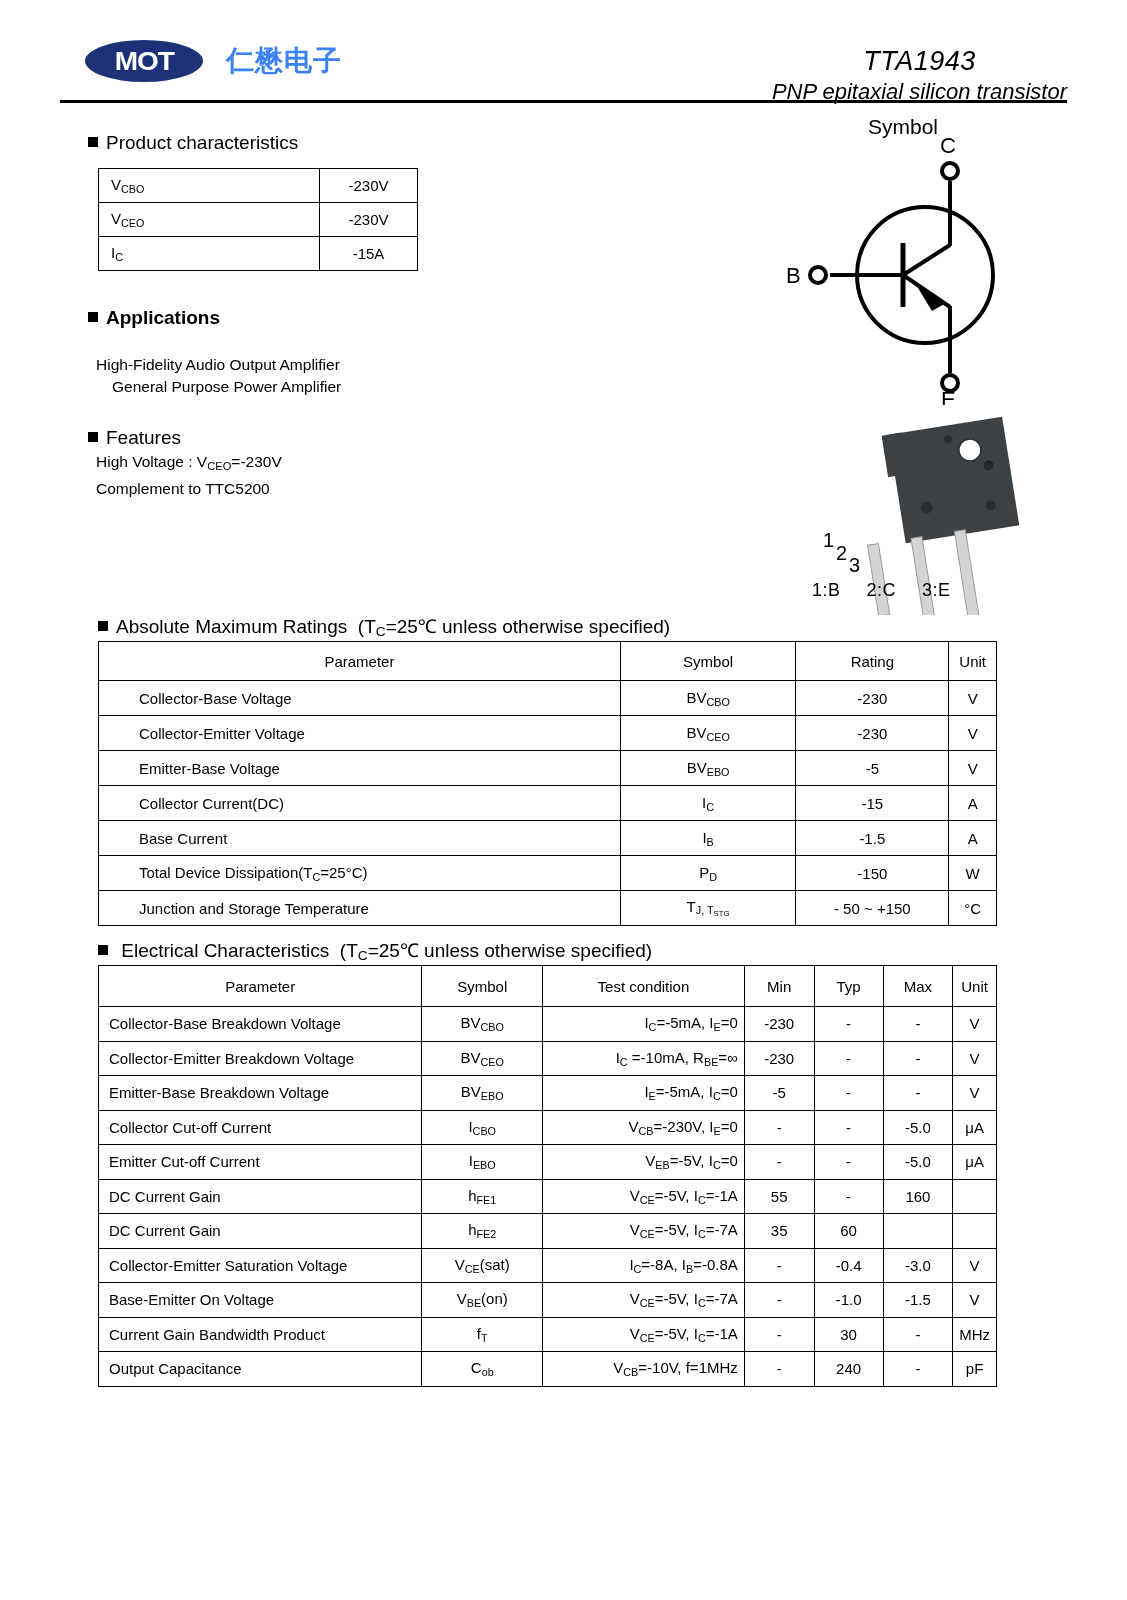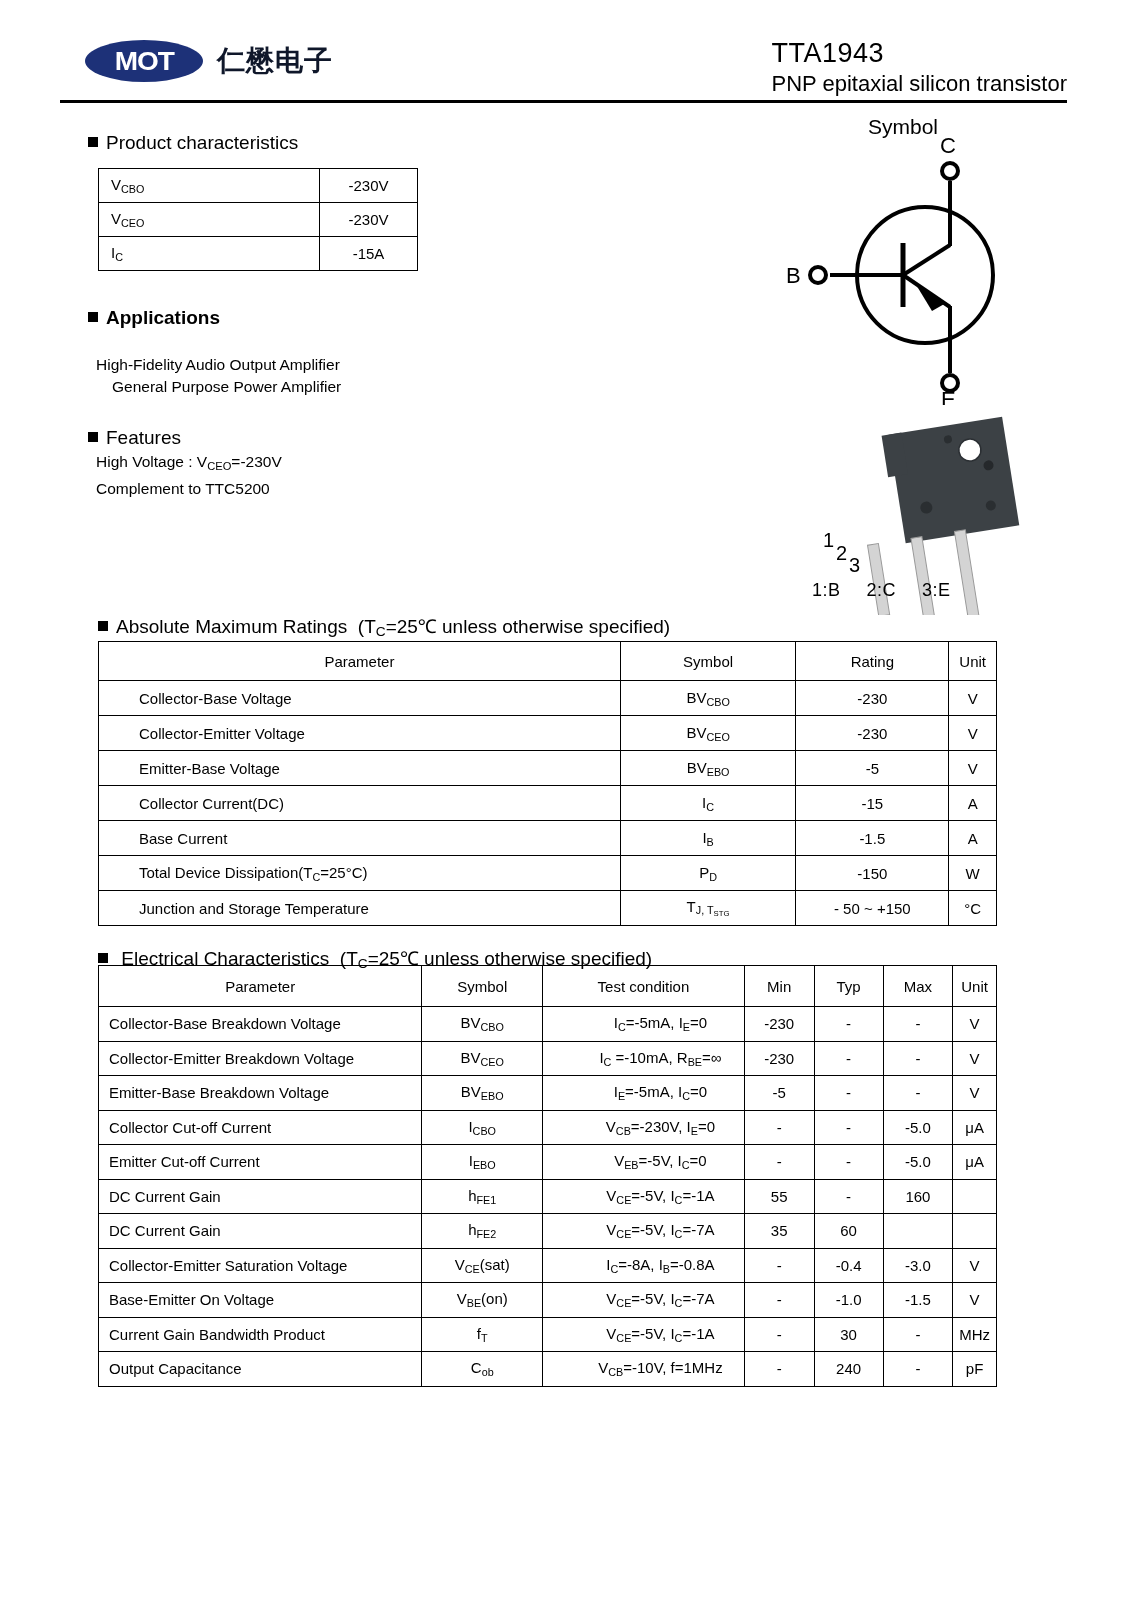--- a/index.html
+++ b/index.html
@@ -50,31 +50,33 @@
   }
   .logo-ellipse .mot {
     color: #ffffff;
     font-size: 25px;
     font-weight: bold;
     letter-spacing: -1px;
     font-family: "Liberation Sans", sans-serif;
     transform: scaleX(1.12);
   }
   .logo-cn {
-    color: #0f172a;
+    color: #3b82f6;
     font-size: 28px;
     font-weight: bold;
     letter-spacing: 1px;
     font-family: "DejaVu Sans", sans-serif;
+    margin-left: 9px;
   }
   .title-block {
     position: absolute;
     right: 0;
-    top: 8px;
-    text-align: left;
+    top: 16px;
+    text-align: center;
+    font-style: italic;
   }
   .part-number {
     font-size: 27px;
     letter-spacing: 0.5px;
   }
   .part-subtitle {
     font-size: 22px;
     margin-top: 2px;
   }
   .header-rule {
@@ -178,21 +180,21 @@
 
   #ec-table {
     position: absolute;
     left: 98px;
     top: 965px;
     width: 899px;
   }
   #ec-table td { height: 33.5px; padding: 0 6px; font-size: 15px; }
   #ec-table .c-param { width: 350px; text-align: left; padding-left: 10px; }
   #ec-table .c-sym   { width: 118px; text-align: center; }
-  #ec-table .c-cond  { width: 170px; text-align: center; padding-left: 40px; }
+  #ec-table .c-cond  { width: 170px; text-align: right; padding-left: 40px; }
   #ec-table .c-min   { width: 62px;  text-align: center; }
   #ec-table .c-typ   { width: 62px;  text-align: center; }
   #ec-table .c-max   { width: 62px;  text-align: center; }
   #ec-table .c-unit  { text-align: center; }
   #ec-table tr.hdr td { text-align: center; height: 40px; padding-left: 6px; }
 </style>
 </head>
 <body>
 
 <div class="page">
@@ -355,21 +357,21 @@
         </tr>
         <tr>
           <td class="c-param">Junction and Storage Temperature</td>
           <td class="c-sym">T<sub>J, T<sub>STG</sub></sub></td>
           <td class="c-rate">- 50 ~ +150</td>
           <td class="c-unit">°C</td>
         </tr>
       </tbody>
   </table>
 
-  <div class="sec-head" style="left:98px; top:937px;margin-top:8px;">
+  <div class="sec-head" style="left:98px; top:937px;">
     <span class="bullet"></span><span>&nbsp;</span><span>Electrical Characteristics</span>
     <span>&nbsp;</span><span>(T</span><sub>C</sub><span>=25℃ unless otherwise specified)</span>
   </div>
 
   <table class="grid" id="ec-table">
     <thead id="ec-head">
         <tr class="hdr">
           <td class="c-param">Parameter</td>
           <td class="c-sym">Symbol</td>
           <td class="c-cond">Test condition</td>

